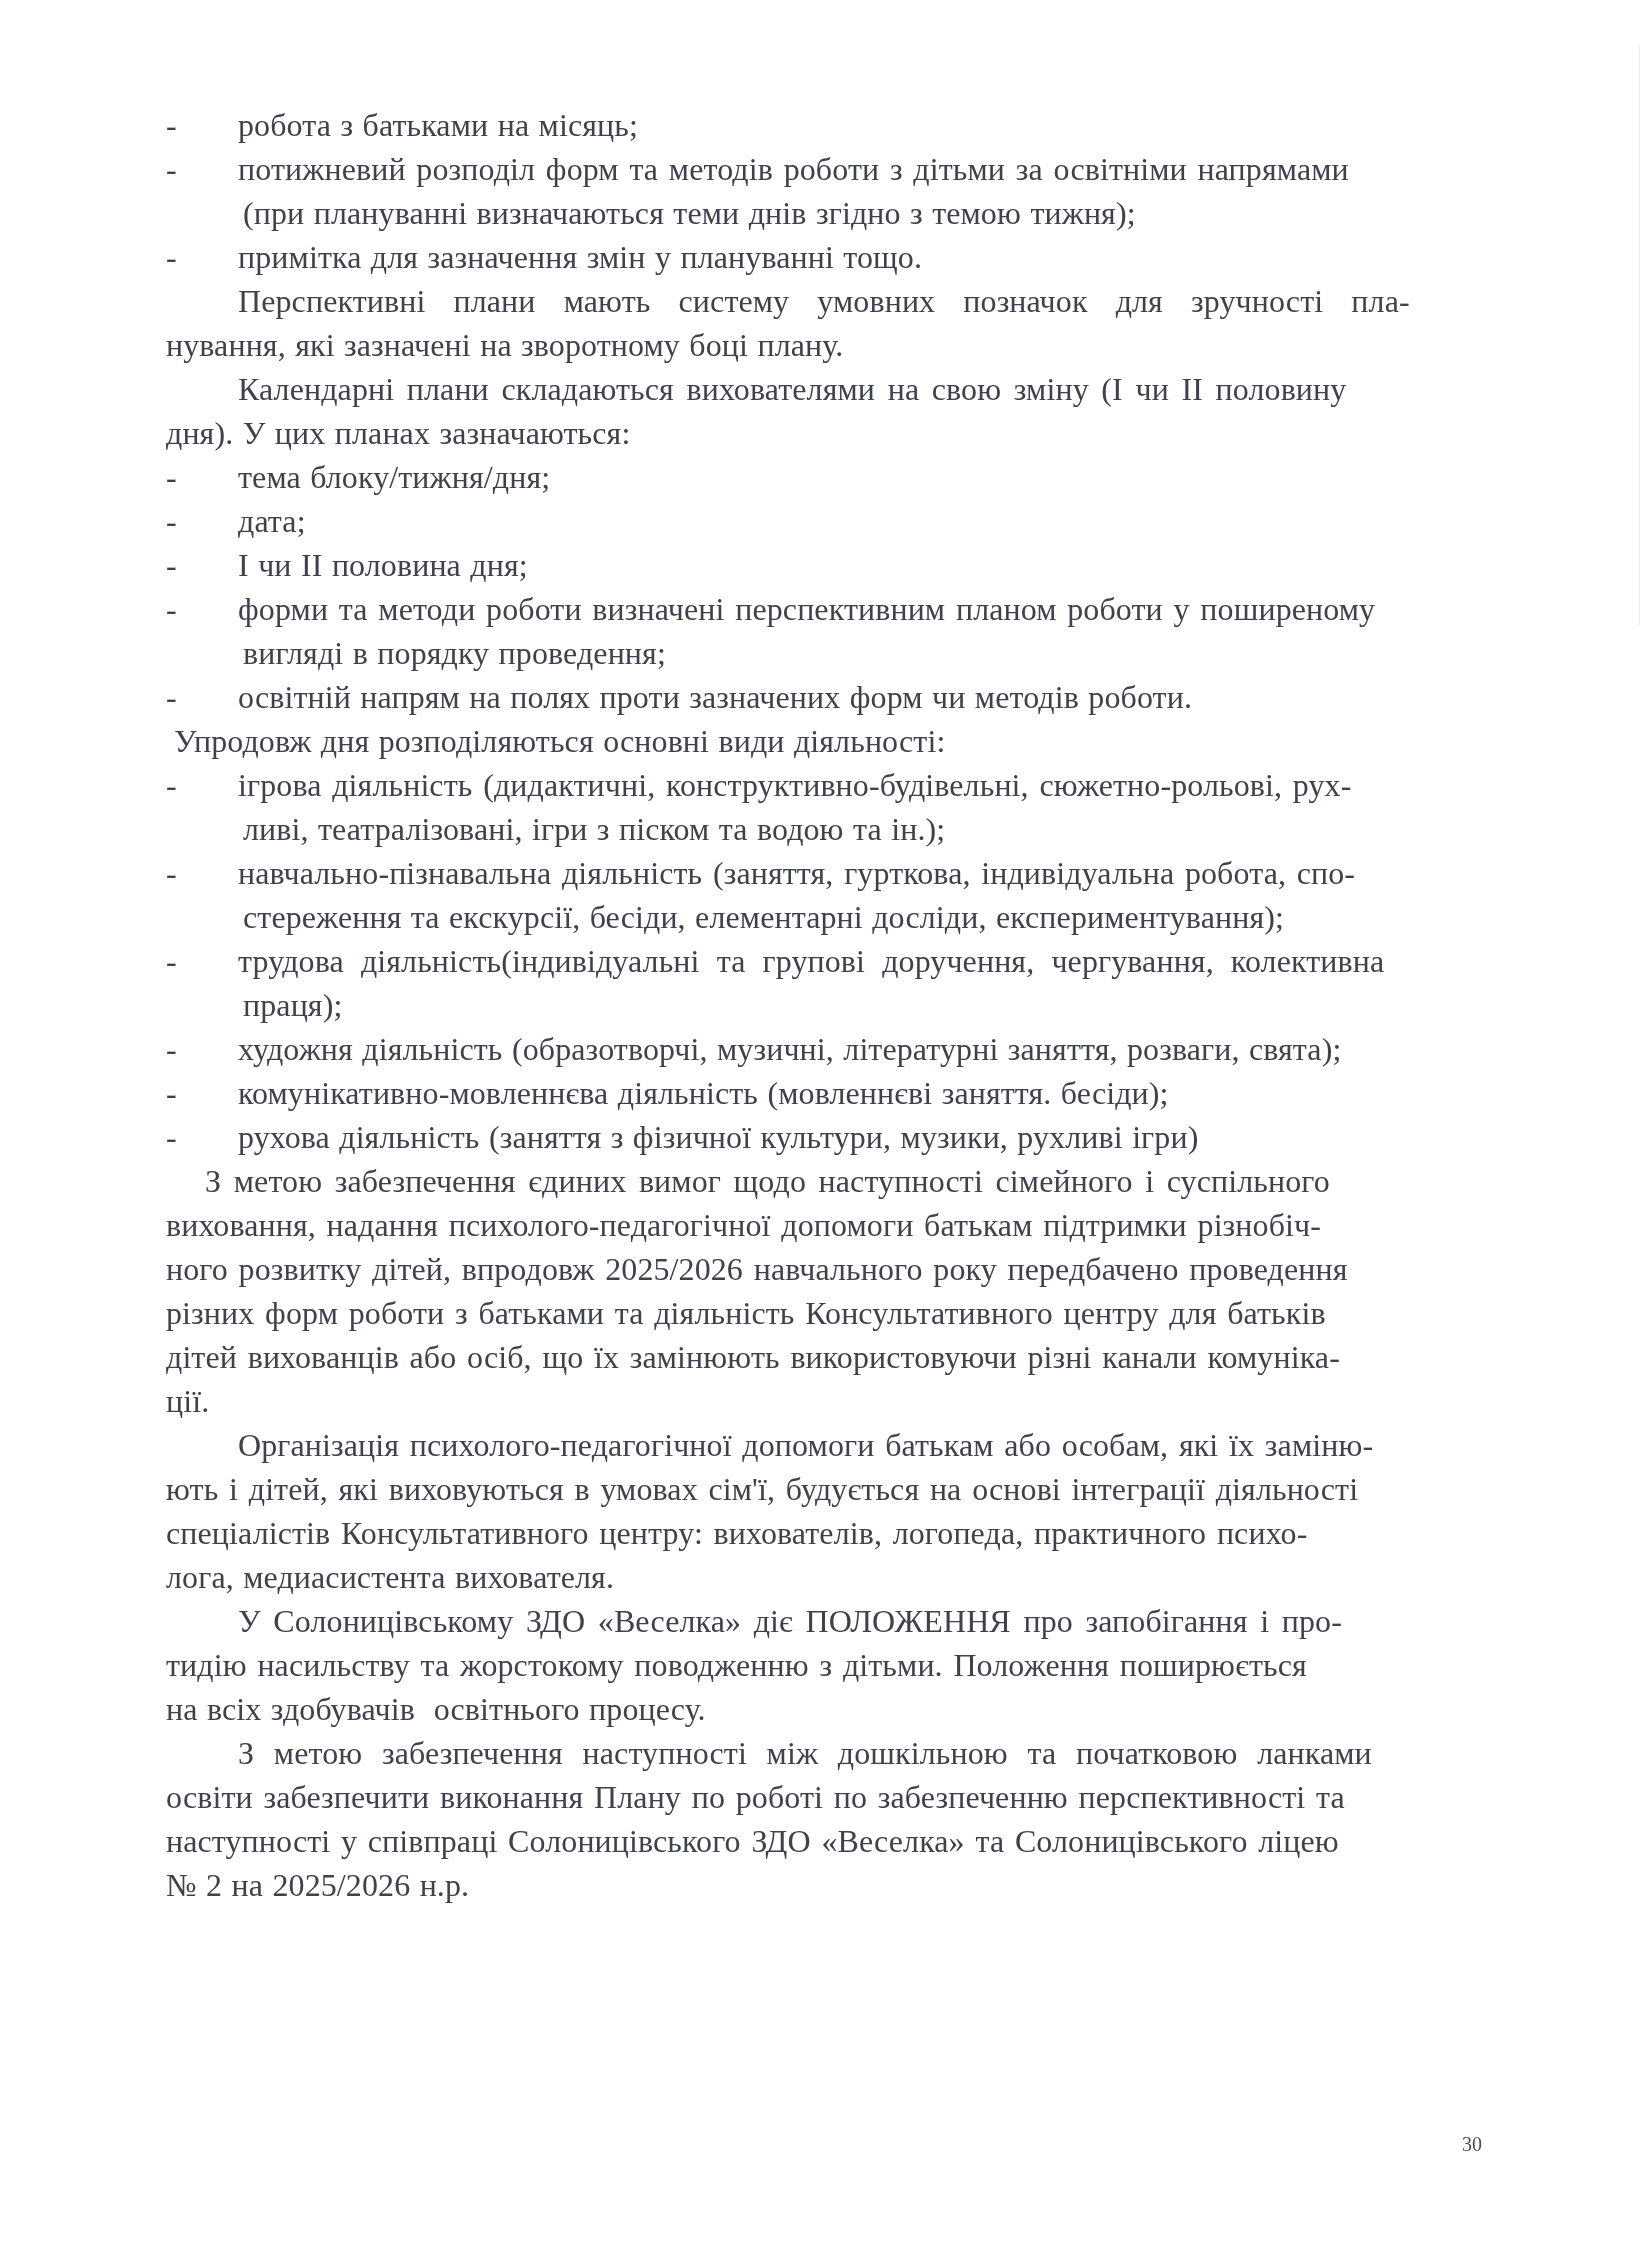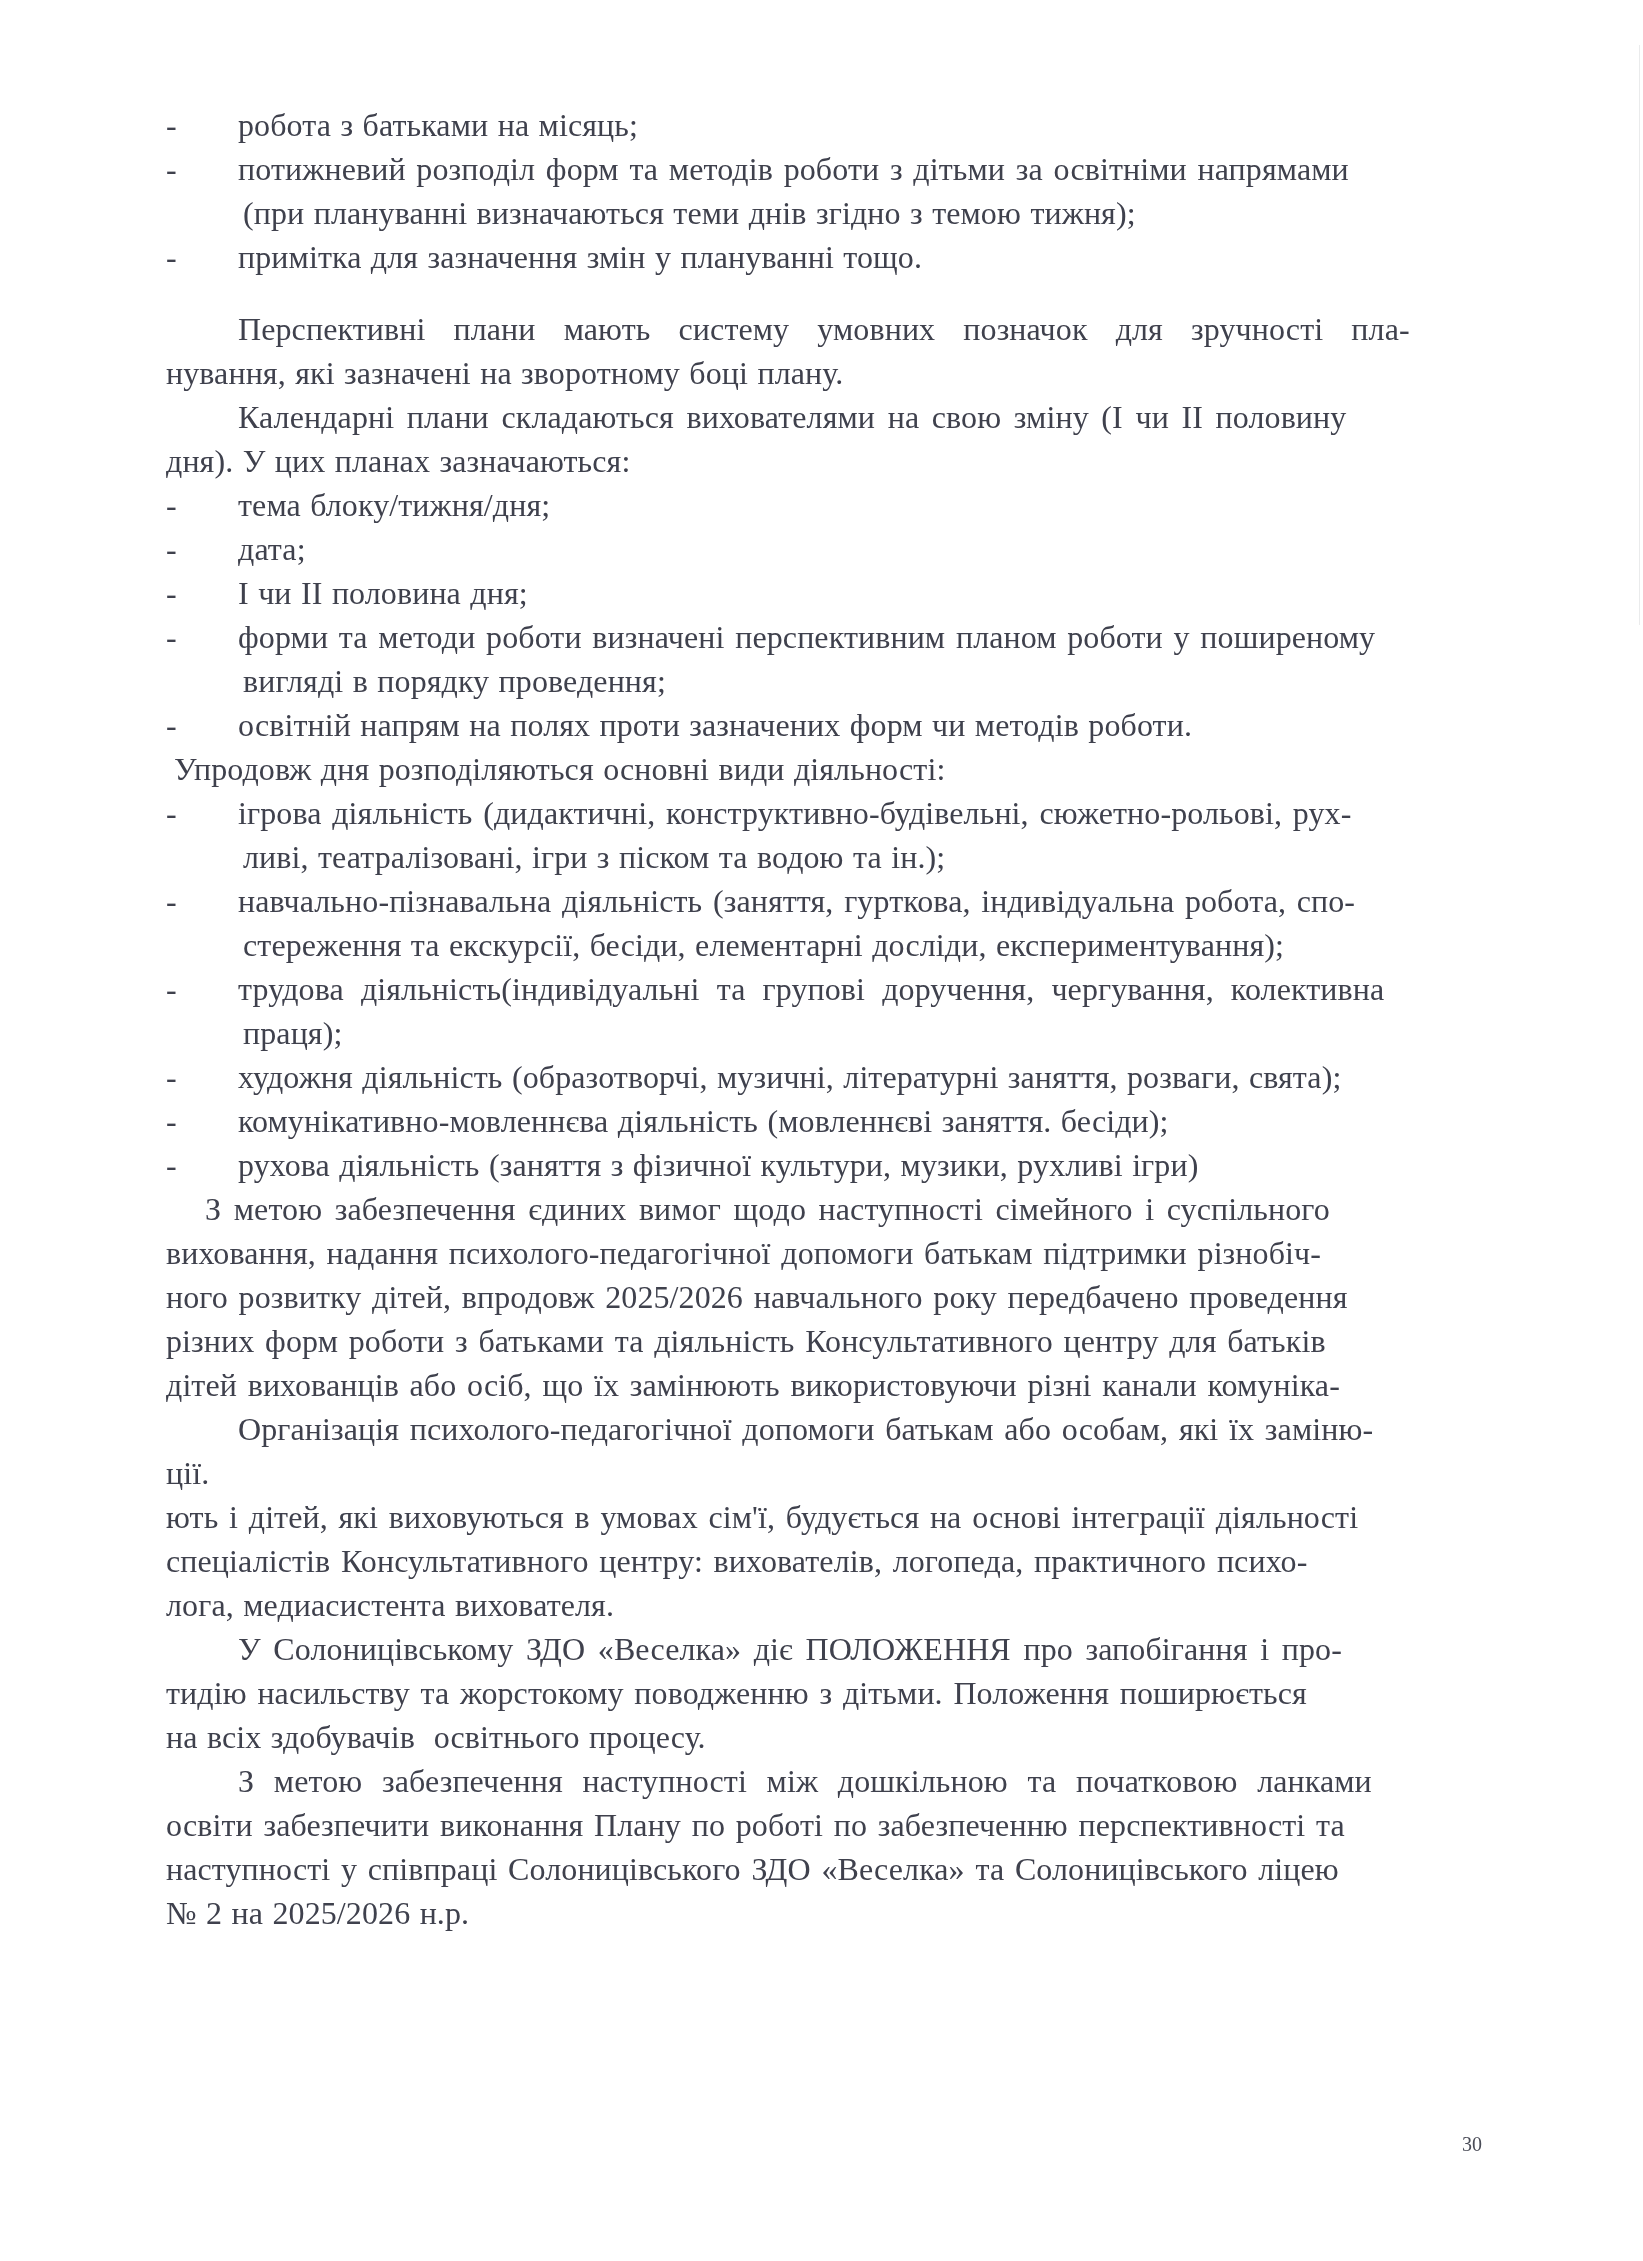--- a/index.html
+++ b/index.html
@@ -34,21 +34,21 @@
     line-height: 44px;
     white-space: pre;
     letter-spacing: 0.1px;
     color: #3f414d;
   }
   .line.j2  { letter-spacing: 0.1px; word-spacing: 11.6px; }
   .line.j3  { letter-spacing: 0.1px; word-spacing: 2.6px; }
   .line.j5  { letter-spacing: 0.1px; word-spacing: 4.5px; }
   .line.j6  { letter-spacing: 0.1px; word-spacing: 9px; }
   .line.j8  { letter-spacing: 0.1px; word-spacing: 1.3px; }
-  .line.j9  { letter-spacing: 0.1px; word-spacing: 20px; margin-top: 28px; }
+  .line.j9  { letter-spacing: 0.1px; word-spacing: 20px; }
 
   
   .bullet-row {
     position: relative;
     display: block;
   }
   .bullet-row .dash {
     position: absolute;
     left: 0;
     top: 0;
@@ -178,23 +178,23 @@
     <div class="bullet-row">
       <span class="dash">-</span>
       <span class="line btext j8">рухова діяльність (заняття з фізичної культури, музики, рухливі ігри)</span>
     </div>
 
     <span class="line pindent-sm j5">З метою забезпечення єдиних вимог щодо наступності сімейного і суспільного</span>
     <span class="line j3">виховання, надання психолого-педагогічної допомоги батькам підтримки різнобіч-</span>
     <span class="line j3">ного розвитку дітей, впродовж 2025/2026 навчального року передбачено проведення</span>
     <span class="line j3">різних форм роботи з батьками та діяльність Консультативного центру для батьків</span>
     <span class="line j3">дітей вихованців або осіб, що їх замінюють використовуючи різні канали комуніка-</span>
+    <span class="line j8">ції.</span>
+
     <span class="line pindent j3">Організація психолого-педагогічної допомоги батькам або особам, які їх заміню-</span>
-
-    <span class="line j8">ції.</span>
     <span class="line j3">ють і дітей, які виховуються в умовах сім'ї, будується на основі інтеграції діяльності</span>
     <span class="line j3">спеціалістів Консультативного центру: вихователів, логопеда, практичного психо-</span>
     <span class="line j8">лога, медиасистента вихователя.</span>
 
     <span class="line pindent j5">У Солоницівському ЗДО «Веселка» діє ПОЛОЖЕННЯ про запобігання і про-</span>
     <span class="line j3">тидію насильству та жорстокому поводженню з дітьми. Положення поширюється</span>
     <span class="line j8">на всіх здобувачів  освітнього процесу.</span>
 
     <span class="line pindent j2">З метою забезпечення наступності між дошкільною та початковою ланками</span>
     <span class="line j3">освіти забезпечити виконання Плану по роботі по забезпеченню перспективності та</span>

